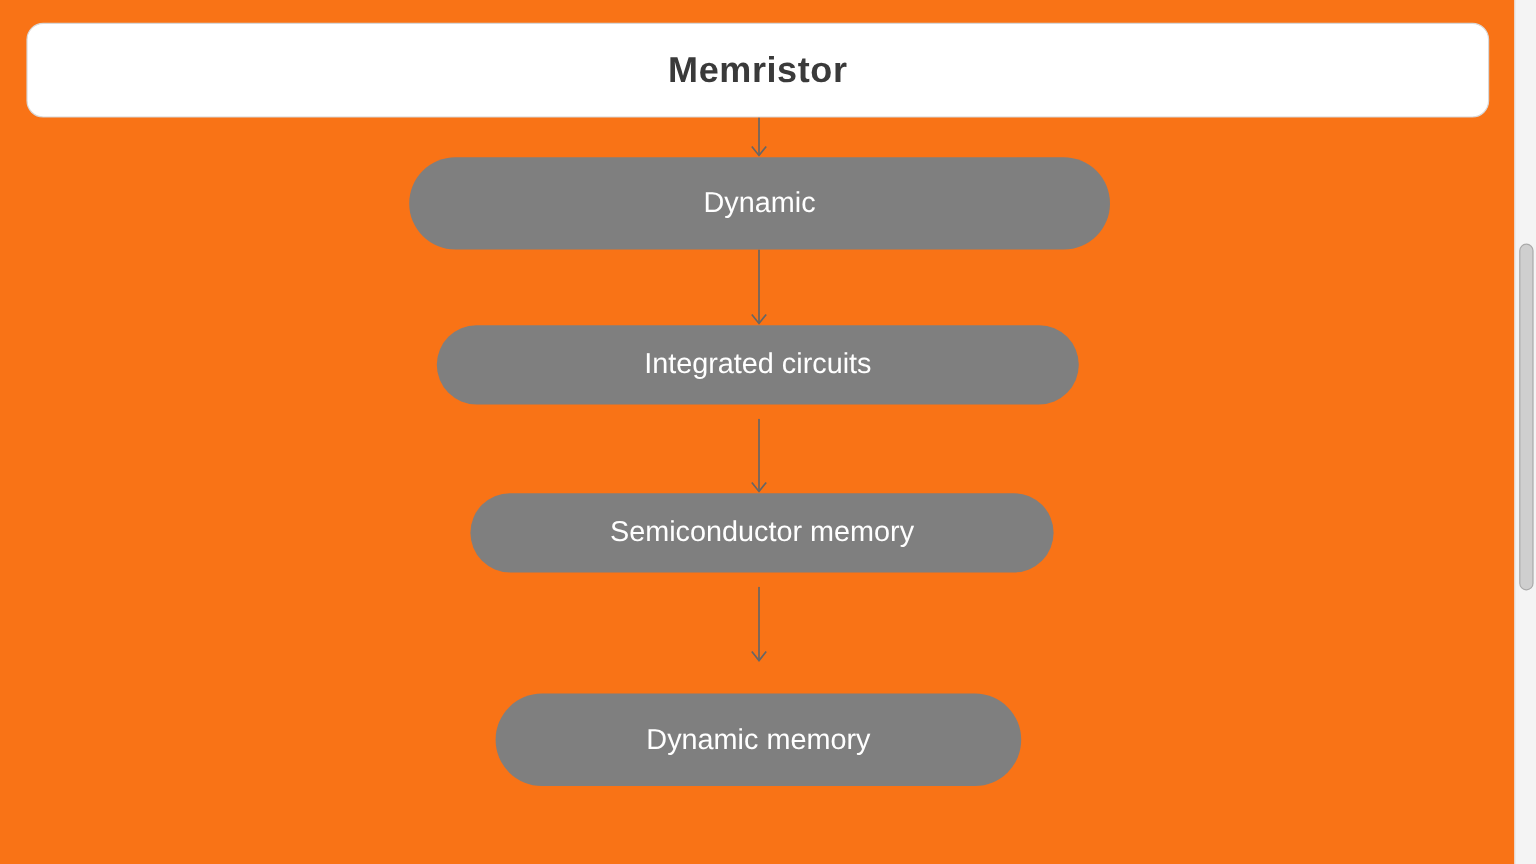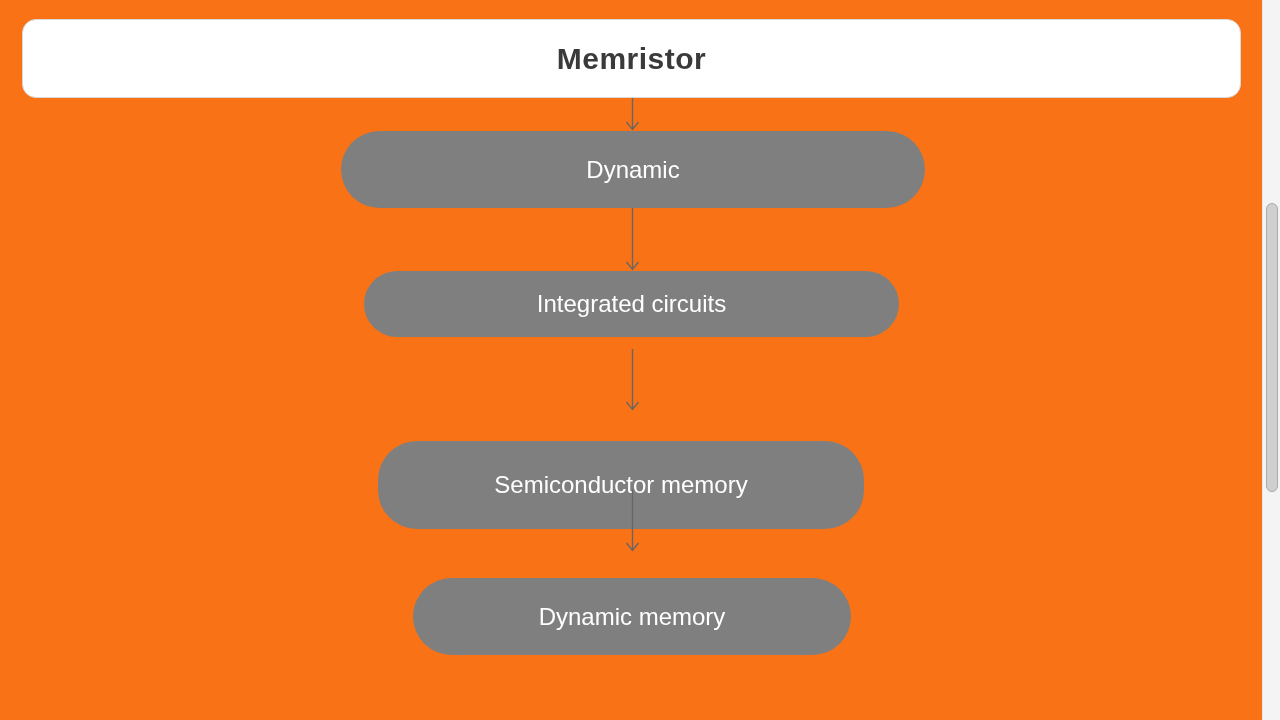--- a/index.html
+++ b/index.html
@@ -44,21 +44,21 @@
     border-radius: 39px;
     display: flex;
     align-items: center;
     justify-content: center;
     color: #ffffff;
     font-size: 24px;
     cursor: default;
   }
   .node-1 { left: 341px; top: 131px; width: 584px; height: 77px; }
   .node-2 { left: 364px; top: 271px; width: 535px; height: 66px; }
-  .node-3 { left: 378px; top: 411px; width: 486px; height: 88px; margin-top: 30px; }
+  .node-3 { left: 392px; top: 411px; width: 486px; height: 66px; }
   .node-4 { left: 413px; top: 552px; width: 438px; height: 77px; margin-top: 26px; }
   
   .connector {
     position: absolute;
     left: 624px;
     width: 17px;
     pointer-events: none;
   }
   .c1 { top: 98px;  height: 33px; }
   .c2 { top: 208px; height: 63px; }

